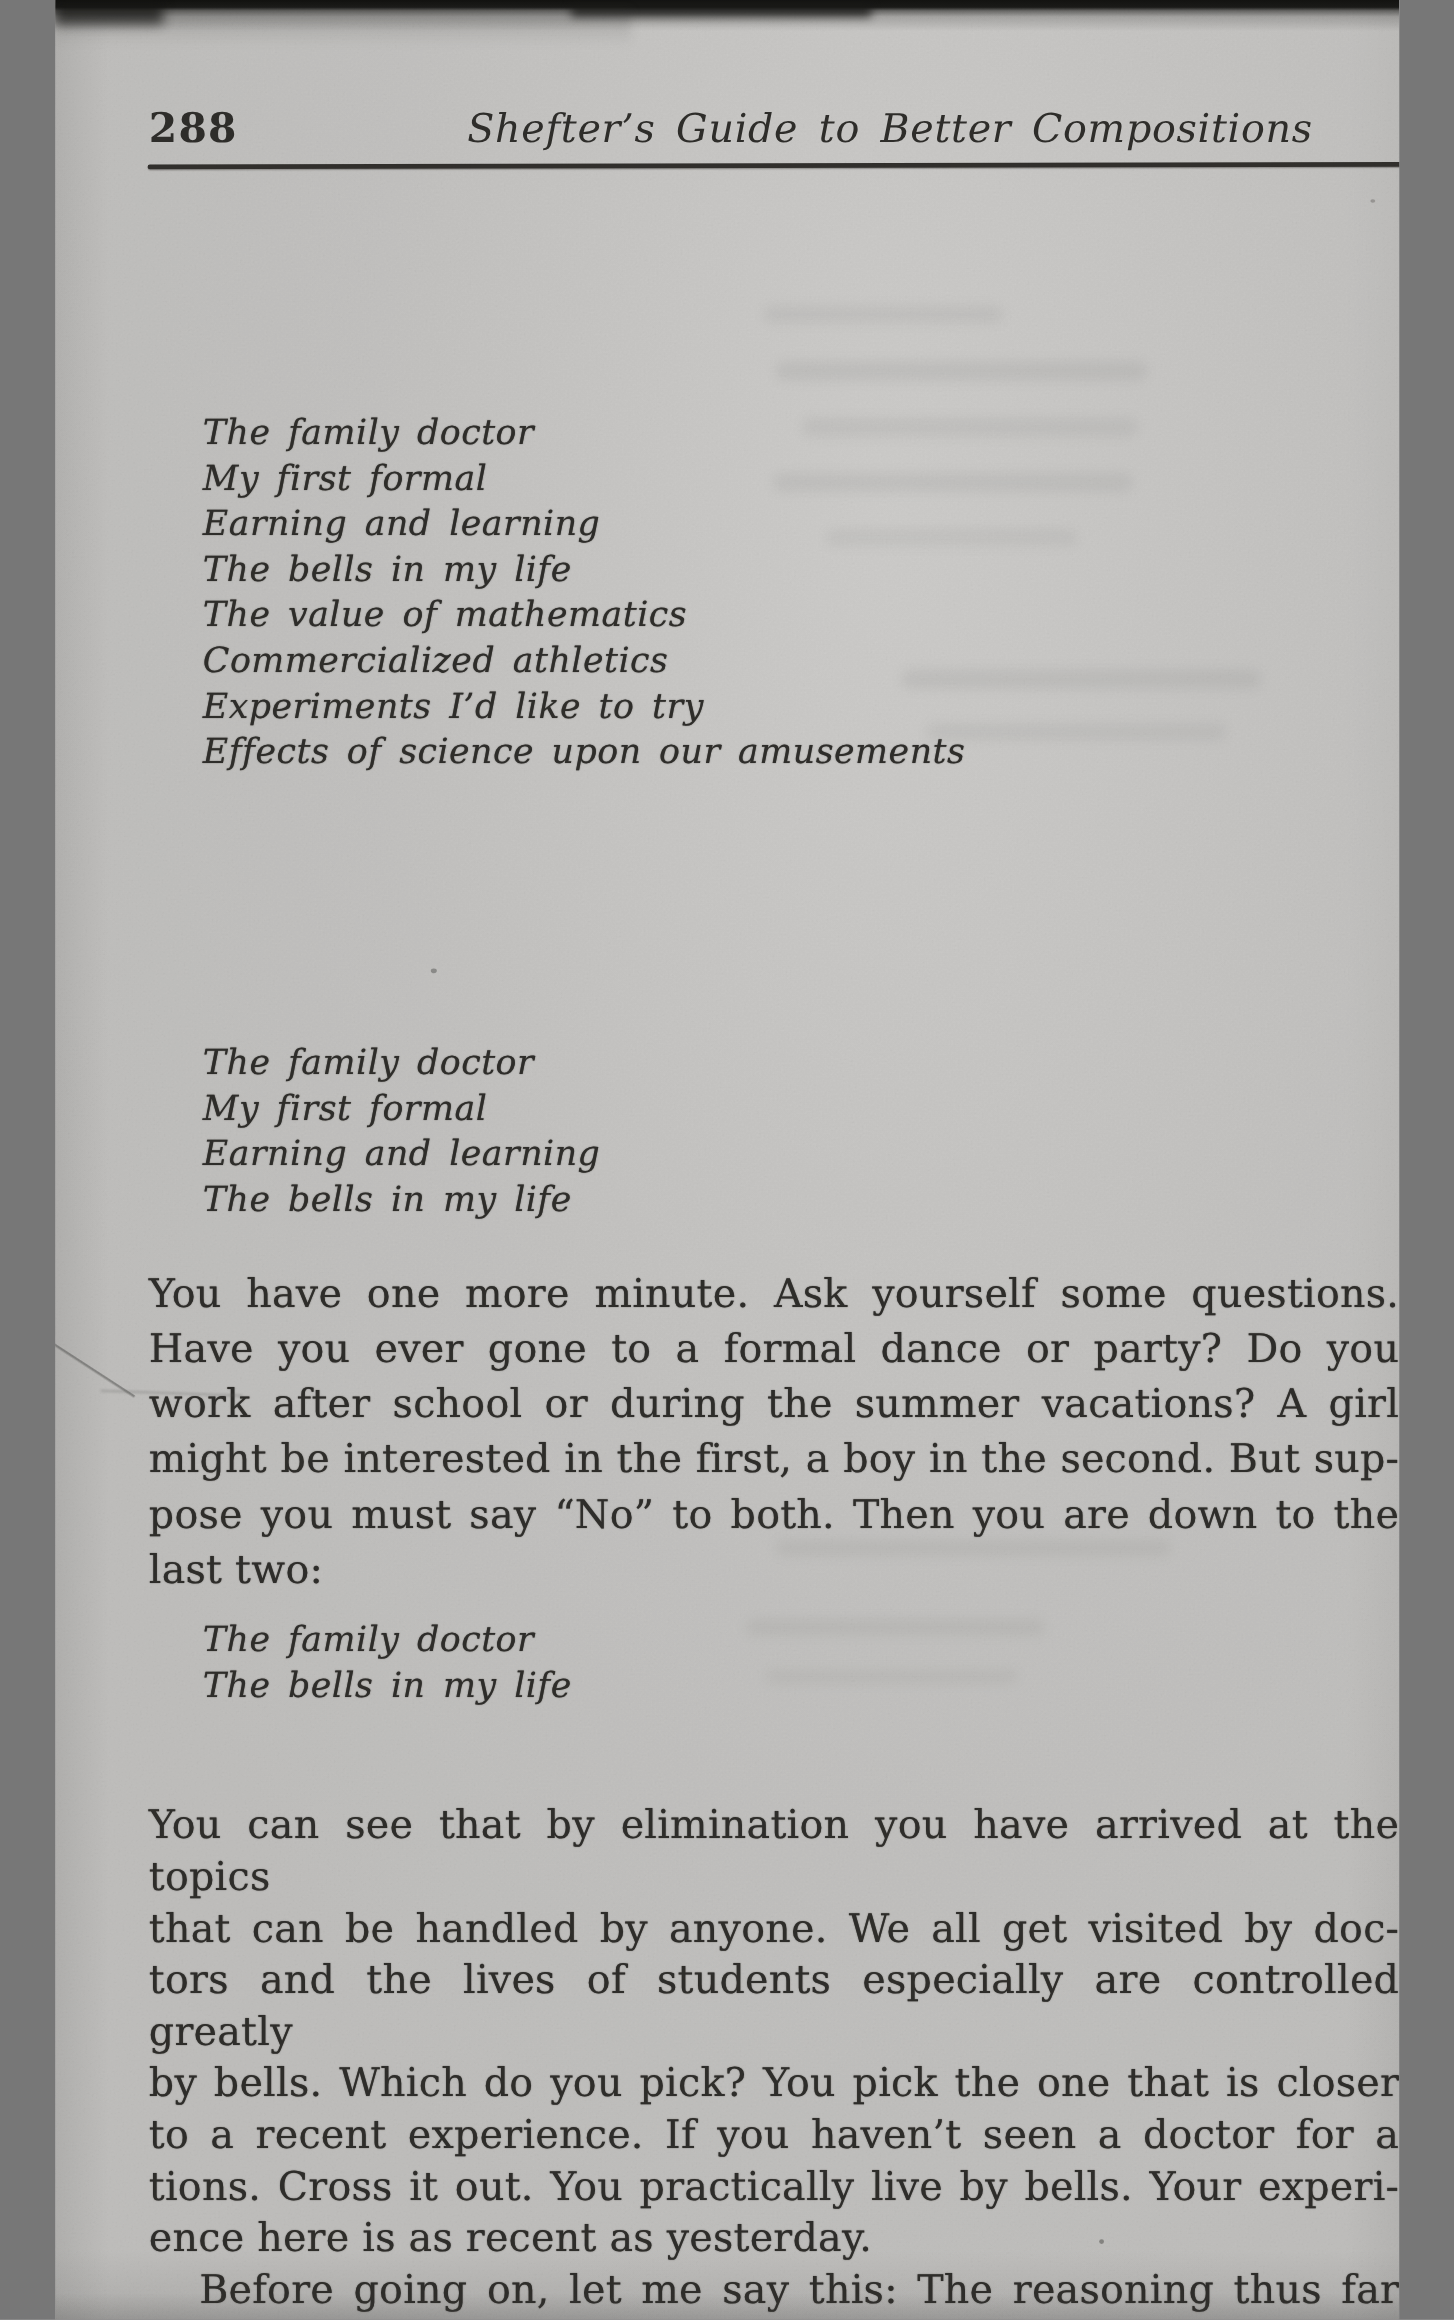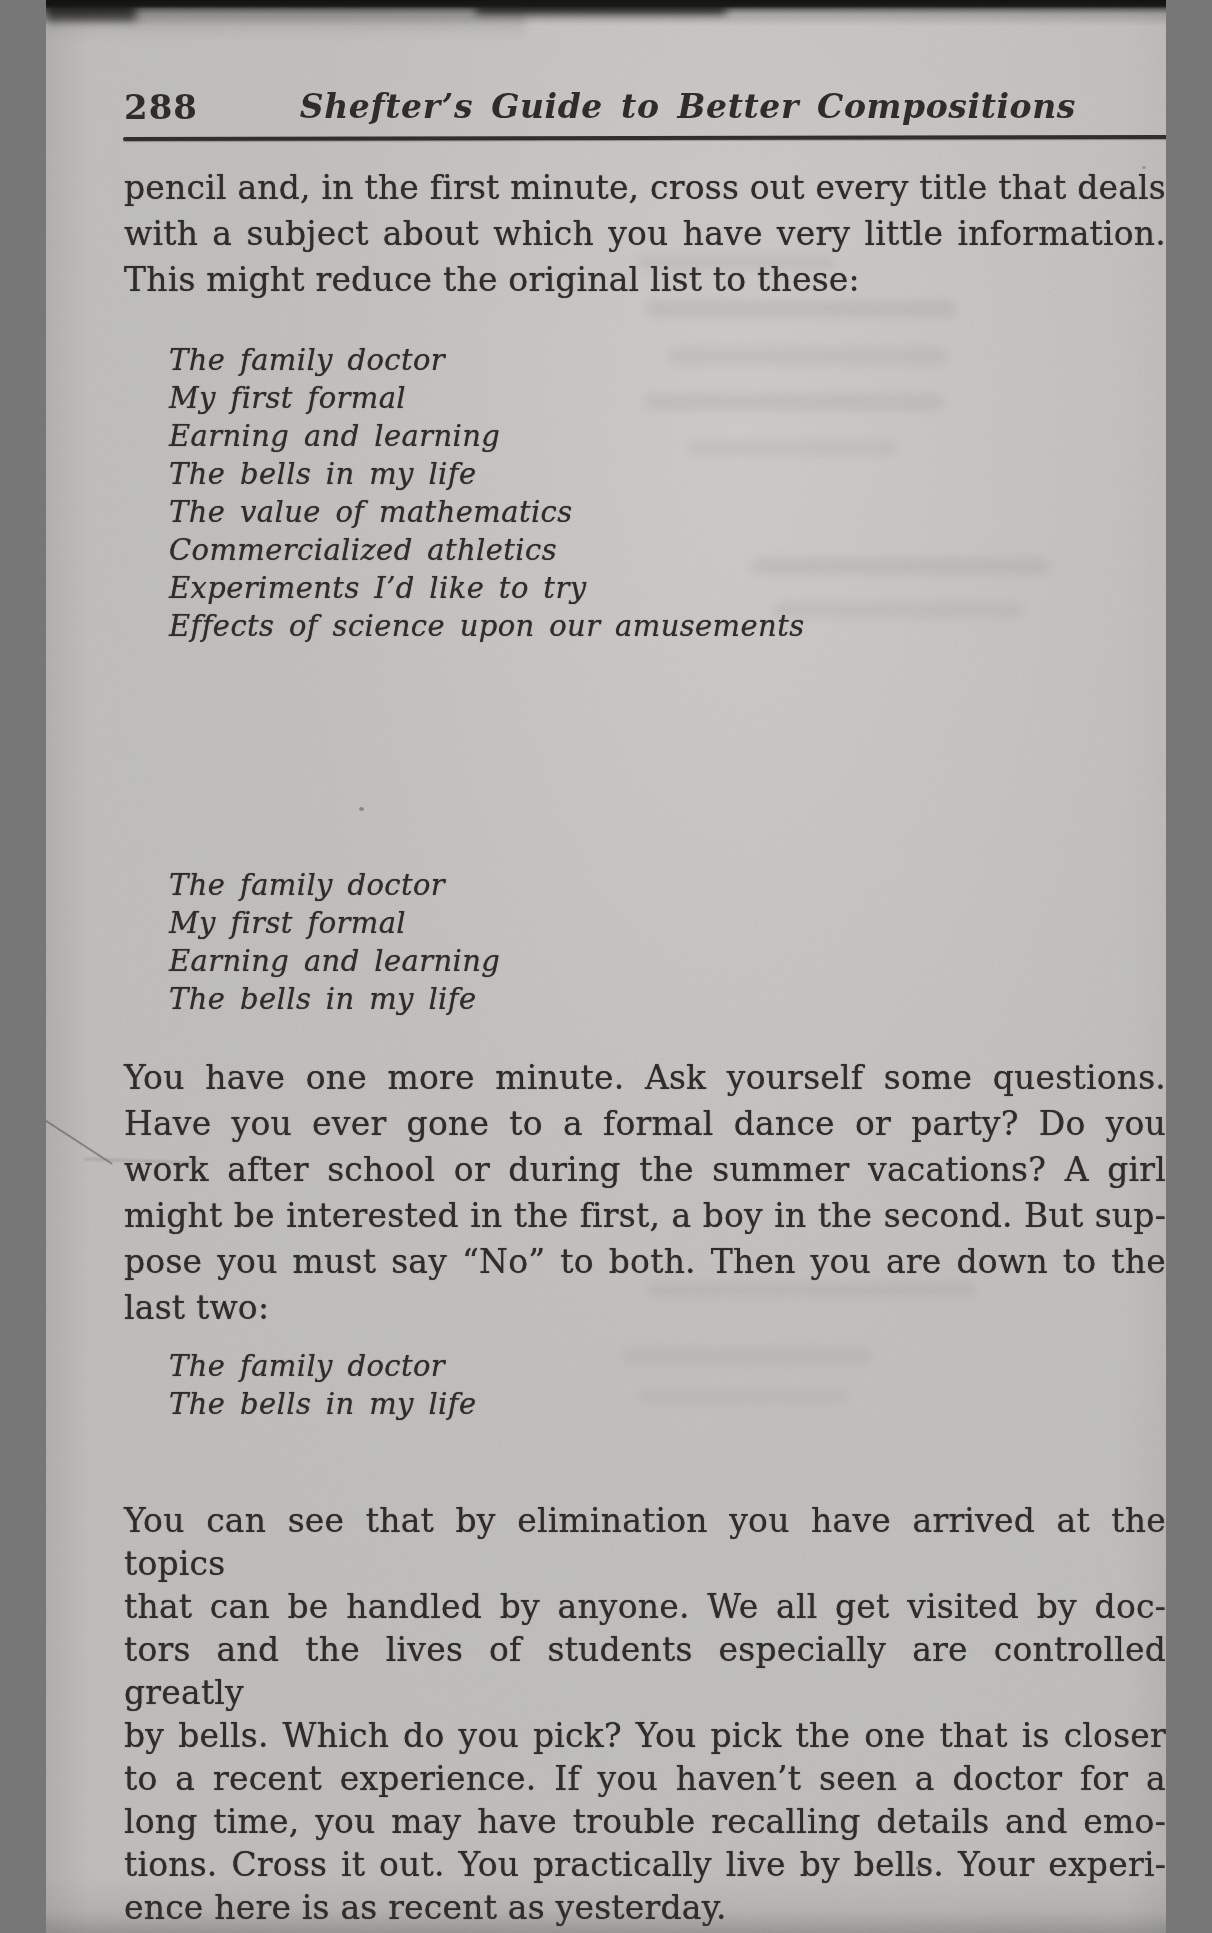--- a/index.html
+++ b/index.html
@@ -18,21 +18,21 @@
   }
   
   .top-edge{position:absolute;left:0;top:0;right:0;height:26px;pointer-events:none;
     background:linear-gradient(180deg,#131311 0px,#1a1a18 6px,rgba(26,26,24,.55) 9px,rgba(26,26,24,.20) 14px,rgba(26,26,24,0) 26px);}
   .top-corner-blob{position:absolute;left:0;top:0;width:90px;height:20px;background:#141412;filter:blur(5px);opacity:.75;pointer-events:none;}
   .top-mid-blob{position:absolute;left:430px;top:3px;width:250px;height:11px;background:#181816;filter:blur(4px);opacity:.8;pointer-events:none;}
   .top-shade{position:absolute;left:0;top:8px;width:480px;height:30px;background:linear-gradient(180deg,rgba(50,50,48,.22),rgba(0,0,0,0));filter:blur(4px);pointer-events:none;}
 
   
   .page-number{position:absolute;left:78px;top:87px;font-size:34px;font-weight:bold;letter-spacing:1px;}
-  .running-title{position:absolute;right:90px;top:87px;font-size:33px;font-weight:bold;font-style:italic;letter-spacing:.6px;word-spacing:6px;}
+  .running-title{position:absolute;right:72px;top:87px;font-size:33px;font-weight:normal;font-style:italic;letter-spacing:.6px;word-spacing:6px;}
   .head-rule{position:absolute;left:77px;top:136px;width:1046px;height:4px;background:#312f2c;border-radius:2px;transform:rotate(-.12deg);box-shadow:0 1px 1px rgba(49,47,44,.35);}
 
   
   .page-body{position:absolute;inset:0;text-shadow:0 0 1px rgba(40,38,34,.75);}
   .block{position:absolute;left:78px;width:1042px;}
   .pline{font-size:33px;letter-spacing:.2px;}
   .pline.just{text-align:justify;text-align-last:justify;}
   .pline.indent{text-indent:42px;}
   .it{}
   .list .list-item{font-size:29px;font-style:italic;padding-left:45px;letter-spacing:.4px;word-spacing:5px;}
@@ -54,25 +54,20 @@
   <div class="top-edge"></div>
   <div class="top-corner-blob"></div>
   <div class="top-mid-blob"></div>
   <div class="top-shade"></div>
 
   <div class="page-number">288</div>
   <div class="running-title">Shefter’s Guide to Better Compositions</div>
   <div class="head-rule"></div>
 
   <div class="page-body">
-      <div class="block paragraph" style="top: 165px; line-height: 46px;">
-        <div class="pline just"><span>pencil and, in the first minute, cross out every title that deals</span></div>
-        <div class="pline just"><span>with a subject about which you have very little information.</span></div>
-        <div class="pline"><span>This might reduce the original list to these:</span></div>
-      </div>
       <div class="block list" style="top: 341px; line-height: 38px;">
         <div class="list-item">The family doctor</div>
         <div class="list-item">My first formal</div>
         <div class="list-item">Earning and learning</div>
         <div class="list-item">The bells in my life</div>
         <div class="list-item">The value of mathematics</div>
         <div class="list-item">Commercialized athletics</div>
         <div class="list-item">Experiments I’d like to try</div>
         <div class="list-item">Effects of science upon our amusements</div>
       </div>
@@ -93,21 +88,20 @@
       <div class="block list" style="top: 1347px; line-height: 38px;">
         <div class="list-item">The family doctor</div>
         <div class="list-item">The bells in my life</div>
       </div>
       <div class="block paragraph" style="top: 1499px; line-height: 43px;">
         <div class="pline just"><span>You can see that by elimination you have arrived at the topics</span></div>
         <div class="pline just"><span>that can be handled by anyone. We all get visited by doc-</span></div>
         <div class="pline just"><span>tors and the lives of students especially are controlled greatly</span></div>
         <div class="pline just"><span>by bells. Which do you pick? </span><span class="it">You pick the one that is closer</span></div>
         <div class="pline just"><span class="it">to a recent experience.</span><span> If you haven’t seen a doctor for a</span></div>
-        <div class="pline just"><span>long time, you may have trouble recalling details and emo-</span></div>
         <div class="pline just"><span>tions. </span><span class="it">Cross it out.</span><span> You practically live by bells. Your experi-</span></div>
         <div class="pline"><span>ence here is as recent as yesterday.</span></div>
         <div class="pline just indent"><span>Before going on, let me say this: The reasoning thus far</span></div>
       </div>
     </div>
 
   <div class="smudge" style="left:590px;top:255px;width:200px;height:14px;opacity:.10"></div>
   <div class="smudge" style="left:600px;top:301px;width:310px;height:16px;opacity:.12"></div>
   <div class="smudge" style="left:622px;top:348px;width:280px;height:16px;opacity:.10"></div>
   <div class="smudge" style="left:598px;top:394px;width:300px;height:16px;opacity:.11"></div>

